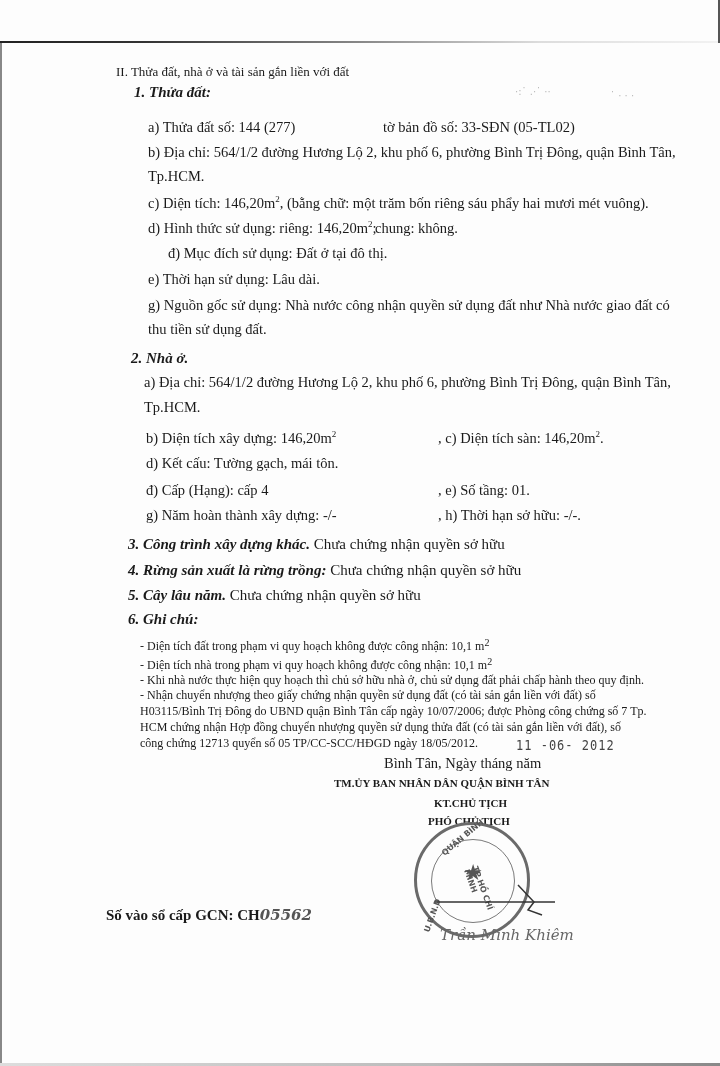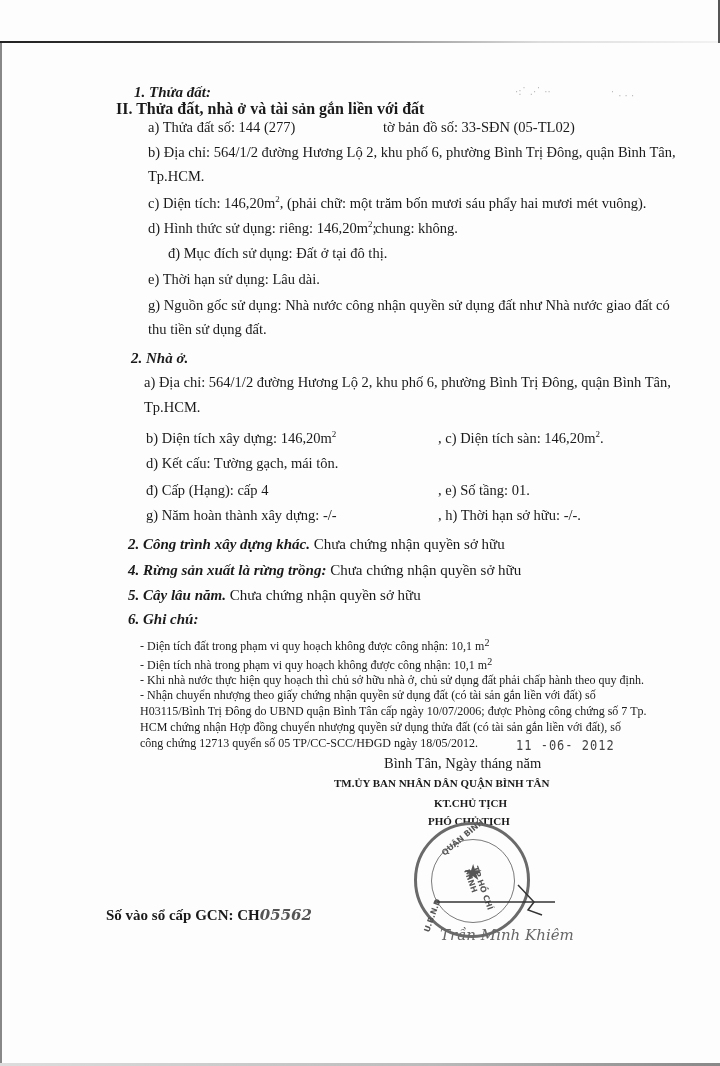--- a/index.html
+++ b/index.html
@@ -13,21 +13,21 @@
     position: absolute; left: 0; top: 41px; width: 720px; height: 2px;
     background: linear-gradient(to right, #222 0%, #333 20%, #888 50%, #ddd 75%, #f2f2f2 100%);
   }
   .left-rule { position: absolute; left: 0; top: 43px; width: 2px; height: 1023px; background: #888; }
   .right-edge { position: absolute; right: 0; top: 0; width: 2px; height: 43px; background: #555; }
   .bottom-rule {
     position: absolute; left: 0; bottom: 0; width: 720px; height: 3px;
     background: linear-gradient(to right, #ddd 0%, #bbb 60%, #888 100%);
   }
   .abs { position: absolute; white-space: nowrap; }
-  .h1 { font-weight: bold; font-size: 16px; margin-top: 36px; }
+  .h1 { font-weight: normal; font-size: 13px; }
   .h2 { font-weight: bold; font-style: italic; font-size: 15px; }
   .body { font-size: 14.5px; }
   .small { font-size: 12px; }
   sup { font-size: 9px; vertical-align: super; line-height: 0; }
   .note-sup { font-size: 10px; vertical-align: 4px; }
   .stamp-date { font-family: "DejaVu Sans Mono", monospace; font-size: 12px; color: #444; letter-spacing: 1px; transform: scaleY(1.15); }
   .sig-block { font-weight: bold; font-size: 11px; text-align: right; }
   .seal {
     position: absolute; left: 414px; top: 822px; width: 116px; height: 116px;
     border: 3px solid #6a6a6a; border-radius: 50%;
@@ -58,40 +58,40 @@
 <span class="speck" style="left:610px;top:90px;">˙ · ·  ·</span>
 
 <div>
   <div class="abs h1" style="left:116px;top:64px;">II. Thửa đất, nhà ở và tài sản gắn liền với đất</div>
 
   <div class="abs h2" style="left:134px;top:84px;">1. Thửa đất:</div>
   <div class="abs body" style="left:148px;top:119px;">a) Thửa đất số: 144 (277)</div>
   <div class="abs body" style="left:383px;top:119px;">tờ bản đồ số: 33-SĐN (05-TL02)</div>
   <div class="abs body" style="left:148px;top:144px;">b) Địa chỉ: 564/1/2 đường Hương Lộ 2, khu phố 6, phường Bình Trị Đông, quận Bình Tân,</div>
   <div class="abs body" style="left:148px;top:168px;">Tp.HCM.</div>
-  <div class="abs body" style="left:148px;top:195px;"><span>c) Diện tích: 146,20m</span><sup>2</sup><span>, (phải chữ: một trăm bốn mươi sáu phẩy hai mươi  mét vuông).</span></div>
+  <div class="abs body" style="left:148px;top:195px;"><span>c) Diện tích: 146,20m</span><sup>2</sup><span>, (bằng chữ: một trăm bốn riêng sáu phẩy hai mươi  mét vuông).</span></div>
   <div class="abs body" style="left:148px;top:220px;"><span>d) Hình thức sử dụng: riêng: 146,20m</span><sup>2</sup><span>;</span></div>
   <div class="abs body" style="left:375px;top:220px;">chung: không.</div>
   <div class="abs body" style="left:148px;top:245px;margin-left:20px;">đ) Mục đích sử dụng: Đất ở tại đô thị.</div>
   <div class="abs body" style="left:148px;top:271px;">e) Thời hạn sử dụng: Lâu dài.</div>
   <div class="abs body" style="left:148px;top:297px;">g) Nguồn gốc sử dụng: Nhà nước công nhận quyền sử dụng đất như Nhà nước giao đất có</div>
   <div class="abs body" style="left:148px;top:321px;">thu tiền sử dụng đất.</div>
 
   <div class="abs h2" style="left:131px;top:350px;">2. Nhà ở.</div>
   <div class="abs body" style="left:144px;top:374px;">a) Địa chỉ: 564/1/2 đường Hương Lộ 2, khu phố 6, phường Bình Trị Đông, quận Bình Tân,</div>
   <div class="abs body" style="left:144px;top:399px;">Tp.HCM.</div>
   <div class="abs body" style="left:146px;top:430px;"><span>b) Diện tích xây dựng: 146,20m</span><sup>2</sup></div>
   <div class="abs body" style="left:438px;top:430px;"><span>, c) Diện tích sàn: 146,20m</span><sup>2</sup><span>.</span></div>
   <div class="abs body" style="left:146px;top:455px;">d) Kết cấu: Tường gạch, mái tôn.</div>
   <div class="abs body" style="left:146px;top:482px;">đ) Cấp (Hạng): cấp 4</div>
   <div class="abs body" style="left:438px;top:482px;">, e) Số tầng: 01.</div>
   <div class="abs body" style="left:146px;top:507px;">g) Năm hoàn thành xây dựng: -/-</div>
   <div class="abs body" style="left:438px;top:507px;">, h) Thời hạn sở hữu: -/-.</div>
 
-  <div class="abs body" style="left:128px;top:536px;font-size:15px;"><span class="h2">2. Công trình xây dựng khác.</span><span> Chưa chứng nhận quyền sở hữu</span></div>
+  <div class="abs body" style="left:128px;top:536px;font-size:15px;"><span class="h2">3. Công trình xây dựng khác.</span><span> Chưa chứng nhận quyền sở hữu</span></div>
   <div class="abs body" style="left:128px;top:562px;font-size:15px;"><span class="h2">4. Rừng sản xuất là rừng trồng:</span><span> Chưa chứng nhận quyền sở hữu</span></div>
   <div class="abs body" style="left:128px;top:587px;font-size:15px;"><span class="h2">5. Cây lâu năm.</span><span> Chưa chứng nhận quyền sở hữu</span></div>
 
   <div class="abs h2" style="left:128px;top:611px;">6. Ghi chú:</div>
   <div>
     <div class="abs small" style="left:140px;top:637px;"><span>- Diện tích đất trong phạm vi quy hoạch không được công nhận: 10,1 m</span><span class="note-sup">2</span></div>
     <div class="abs small" style="left:140px;top:656px;"><span>- Diện tích nhà trong phạm vi quy hoạch không được công nhận: 10,1 m</span><span class="note-sup">2</span></div>
     <div class="abs small" style="left:140px;top:673px;">- Khi nhà nước thực hiện quy hoạch thì chủ sở hữu nhà ở, chủ sử dụng đất phải chấp hành theo quy định.</div>
     <div class="abs small" style="left:140px;top:688px;">- Nhận chuyển nhượng theo giấy chứng nhận quyền sử dụng đất (có tài sản gắn liền với đất) số</div>
     <div class="abs small" style="left:140px;top:704px;">H03115/Bình Trị Đông do UBND quận Bình Tân cấp ngày 10/07/2006; được Phòng công chứng số 7 Tp.</div>

